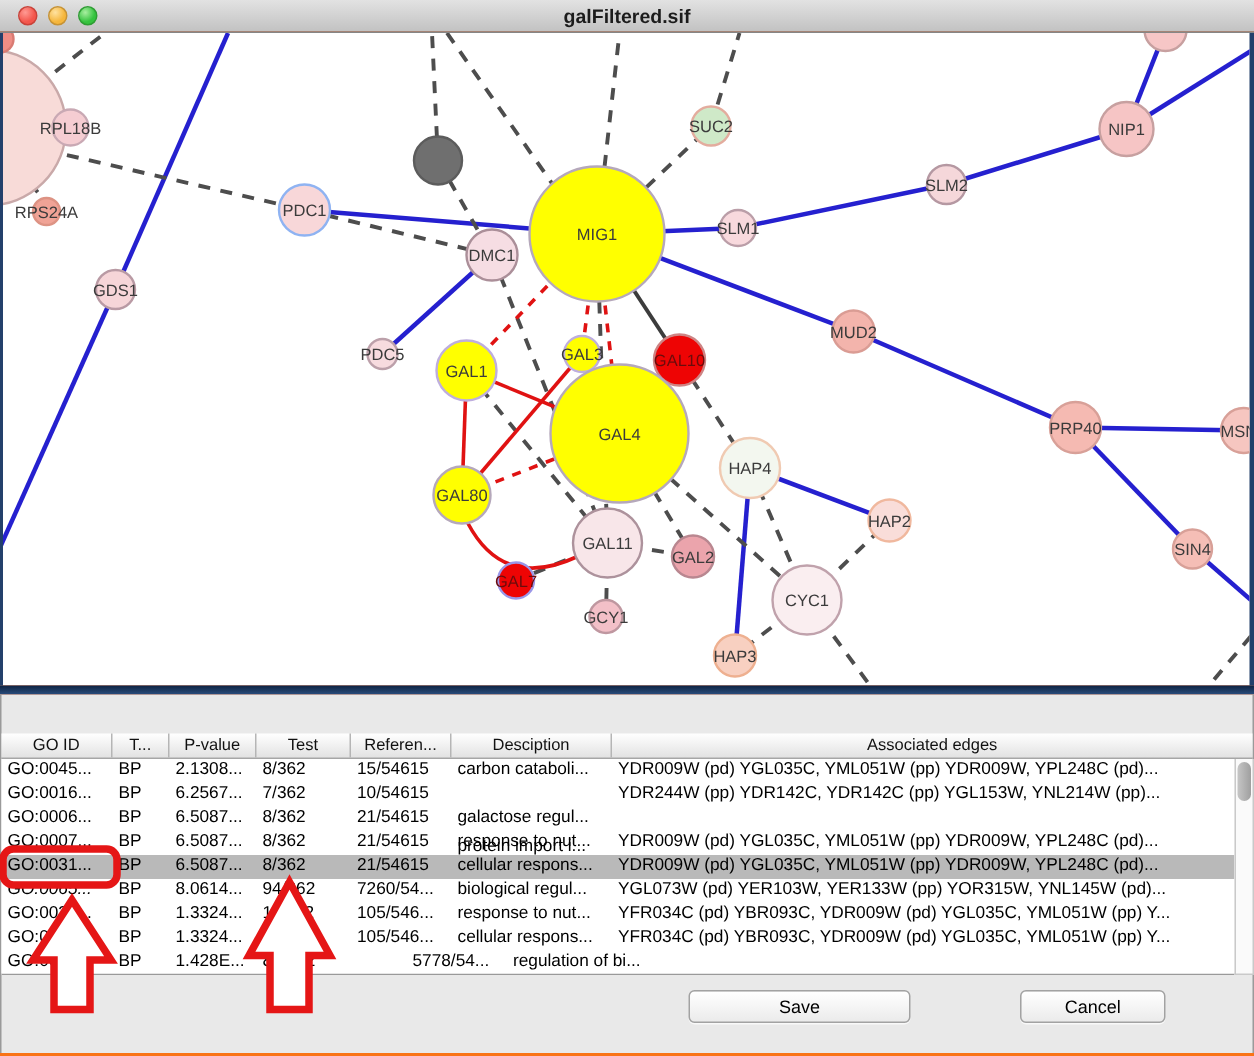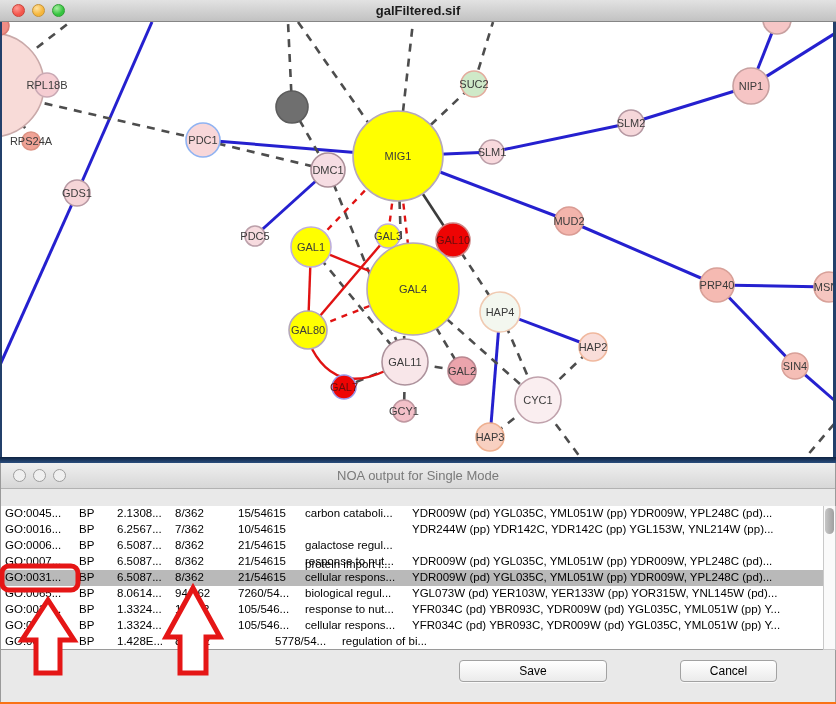--- a/index.html
+++ b/index.html
@@ -186,29 +186,30 @@
         <circle cx="829" cy="287" r="15" fill="#f6c6c0" stroke="#d8a098" stroke-width="1.6"></circle>
         <text x="829" y="291" text-anchor="middle" class="node-label" fill="#3b3b3b">MSN5</text>
         <circle cx="795" cy="366" r="13" fill="#f5beb6" stroke="#d8a098" stroke-width="1.6"></circle>
         <text x="795" y="370" text-anchor="middle" class="node-label" fill="#3b3b3b">SIN4</text>
       </svg>
   </div>
 
   <div id="divider"></div>
 
   <div id="noa-window">
-    <div id="noa-titlebar">
-      <div class="lights">
-        <div class="light hollow"></div>
-        <div class="light hollow"></div>
-        <div class="light hollow"></div>
+
+    <div id="table-header">
+        <div class="hcell" style="width: 74px;">GO ID</div>
+        <div class="hcell" style="width: 38px;">T...</div>
+        <div class="hcell" style="width: 58px;">P-value</div>
+        <div class="hcell" style="width: 63px;">Test</div>
+        <div class="hcell" style="width: 67px;">Referen...</div>
+        <div class="hcell" style="width: 107px;">Desciption</div>
+        <div class="hcell">Associated edges</div>
       </div>
-      <div class="title">NOA output for Single Mode</div>
-    </div>
-
     <div id="table-body">
         <div class="trow">
           <div class="tcell" style="width: 74px;">GO:0045...</div>
           <div class="tcell" style="width: 38px;">BP</div>
           <div class="tcell" style="width: 58px;">2.1308...</div>
           <div class="tcell" style="width: 63px;">8/362</div>
           <div class="tcell" style="width: 67px;">15/54615</div>
           <div class="tcell" style="width: 107px;">carbon cataboli...</div>
           <div class="tcell">YDR009W (pd) YGL035C, YML051W (pp) YDR009W, YPL248C (pd)...</div>
         </div>
@@ -241,21 +242,21 @@
         <div class="trow selected">
           <div class="tcell" style="width: 74px;">GO:0031...</div>
           <div class="tcell" style="width: 38px;">BP</div>
           <div class="tcell" style="width: 58px;">6.5087...</div>
           <div class="tcell" style="width: 63px;">8/362</div>
           <div class="tcell" style="width: 67px;">21/54615</div>
           <div class="tcell" style="width: 107px;">cellular respons...</div>
           <div class="tcell">YDR009W (pd) YGL035C, YML051W (pp) YDR009W, YPL248C (pd)...</div>
         </div>
         <div class="trow">
-          <div class="tcell" style="width: 74px;">GO:0065...</div>
+          <div class="tcell" style="width: 74px; font-style: italic;">GO:0065...</div>
           <div class="tcell" style="width: 38px;">BP</div>
           <div class="tcell" style="width: 58px;">8.0614...</div>
           <div class="tcell" style="width: 63px;">94/362</div>
           <div class="tcell" style="width: 67px;">7260/54...</div>
           <div class="tcell" style="width: 107px;">biological regul...</div>
           <div class="tcell">YGL073W (pd) YER103W, YER133W (pp) YOR315W, YNL145W (pd)...</div>
         </div>
         <div class="trow">
           <div class="tcell" style="width: 74px;">GO:0031...</div>
           <div class="tcell" style="width: 38px;">BP</div>

